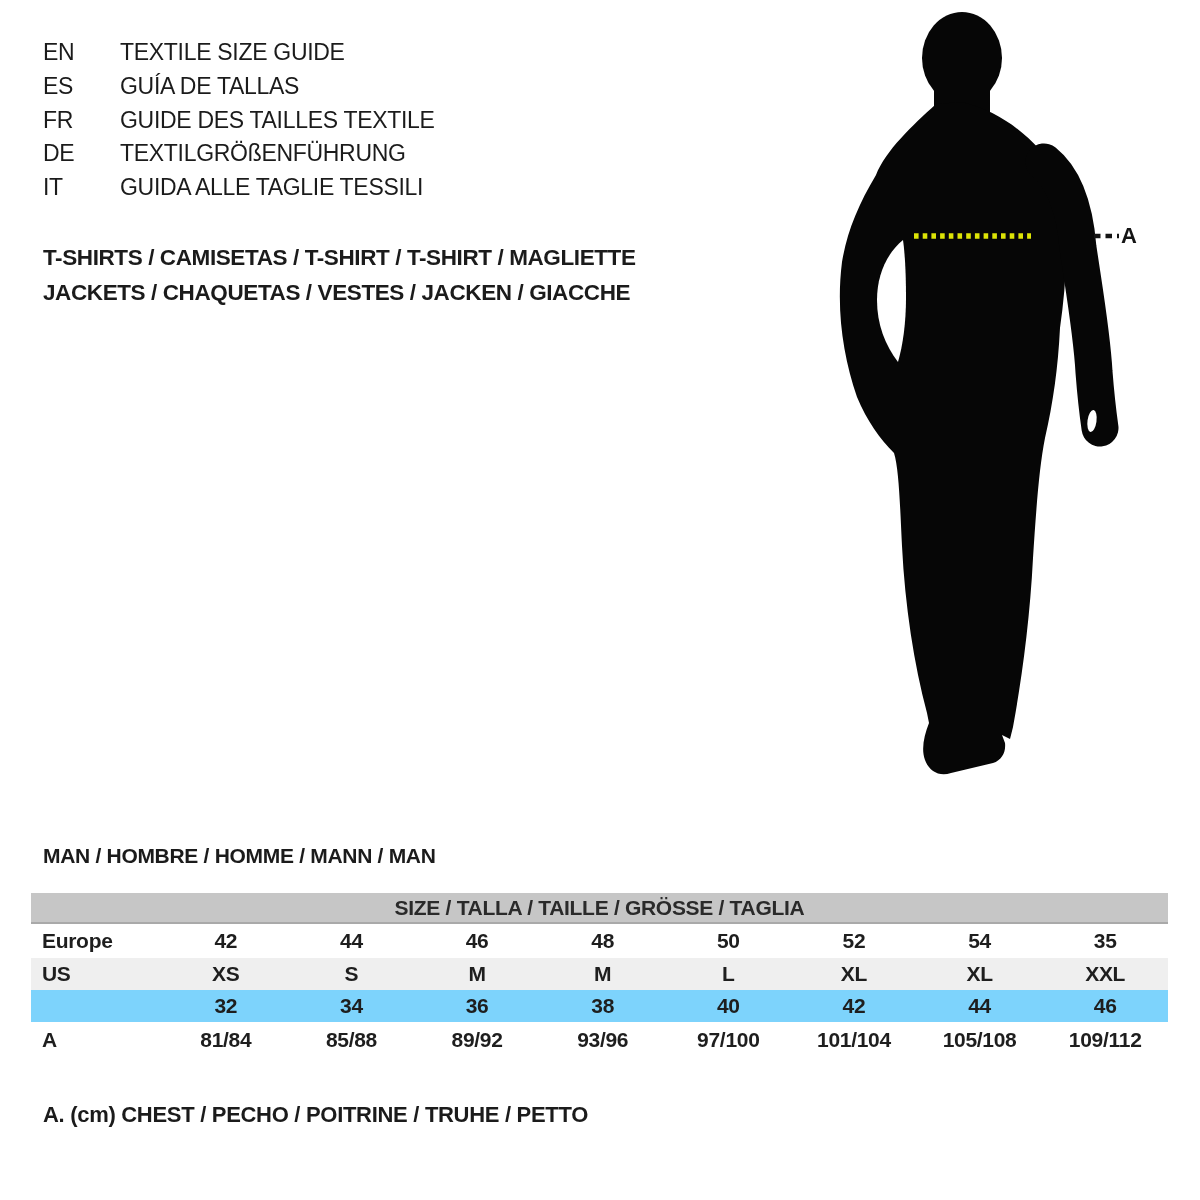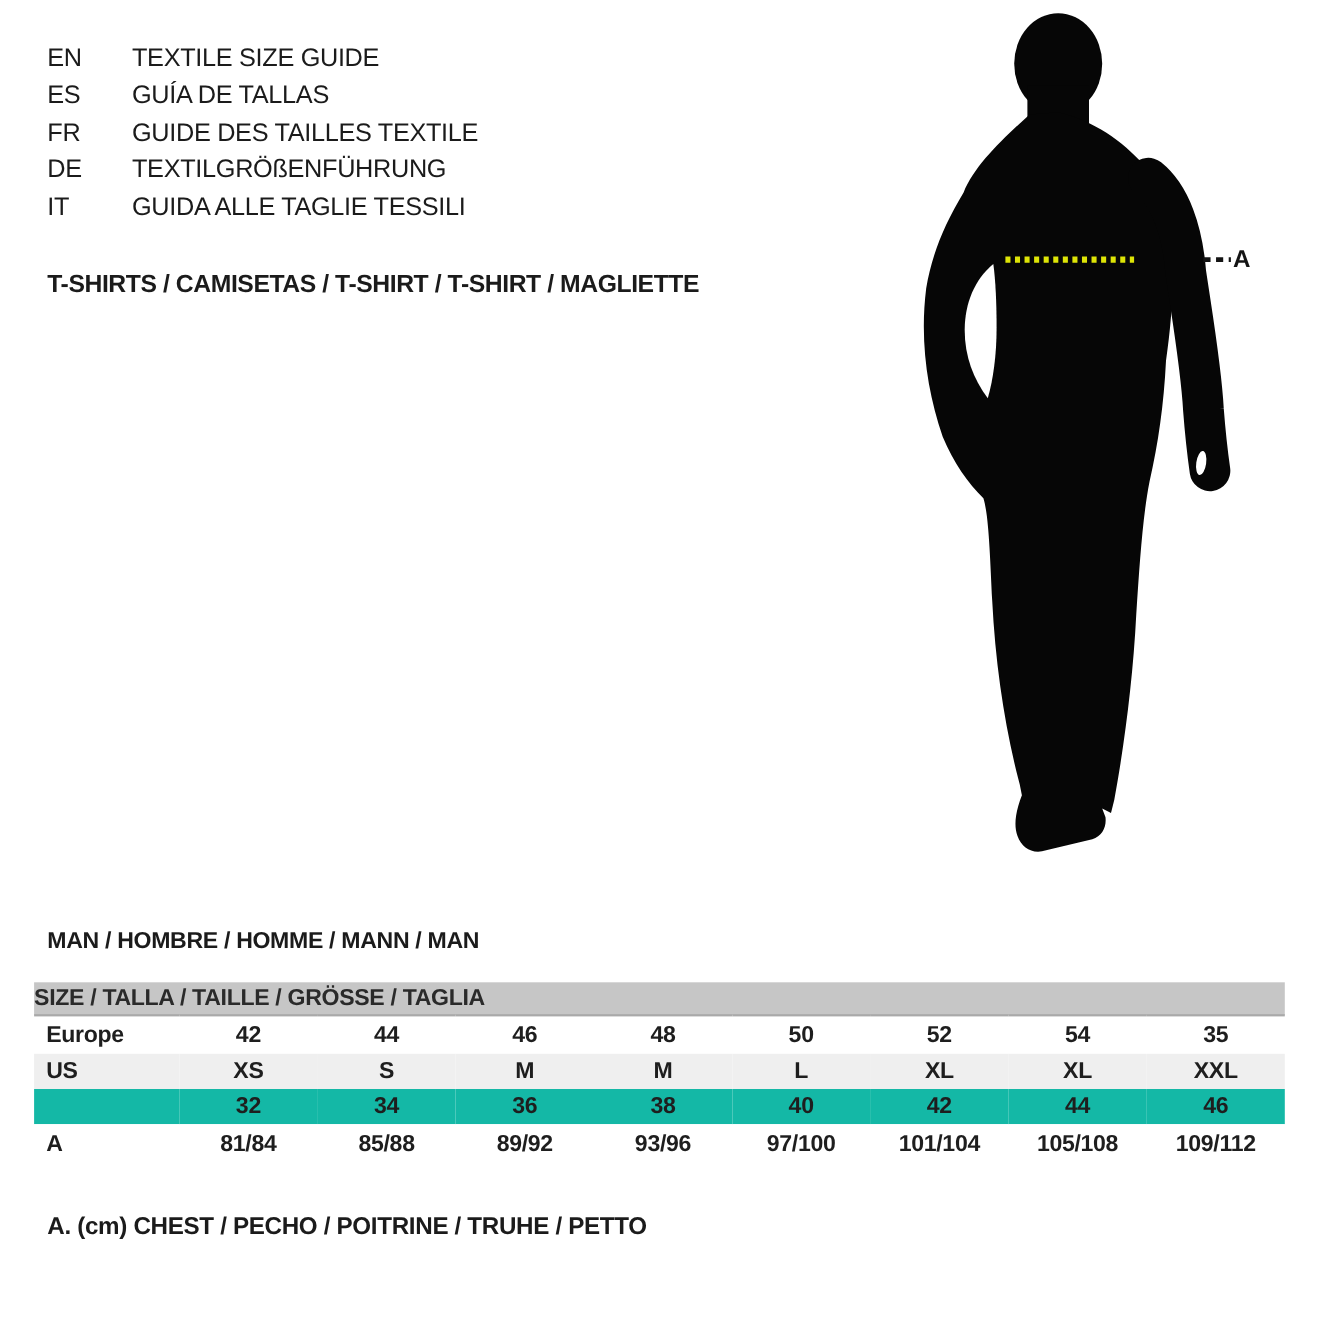--- a/index.html
+++ b/index.html
@@ -58,26 +58,26 @@
   }
   .size-table td {
     padding: 0; text-align: center; vertical-align: middle;
     font-size: 21px; font-weight: bold; letter-spacing: -0.3px;
     color: #1e1e1e;
   }
   .size-table td.row-label { text-align: left; padding-left: 11px; }
   .size-table col.label-col { width: 132px; }
   tr.t-header { height: 30px; background: #c6c6c6; border-bottom: 2px solid #a9a9a9; }
   tr.t-header td {
-    text-align: left; padding-left: 0;
+    text-align: center; padding-left: 0;
     font-size: 21px; color: #2a2a2a; letter-spacing: -0.3px;
   }
   tr.r-europe { height: 35px; background: #ffffff; }
   tr.r-us     { height: 32px; background: #efefef; padding-left: 24px; }
-  tr.r-num    { height: 32px; background: #14b8a6; }
+  tr.r-num    { height: 32px; background: #7dd3fc; }
   tr.r-a      { height: 35px; background: #ffffff; }
 
   .footnote {
     position: absolute; left: 43px; top: 1102px;
     font-size: 22px; font-weight: bold; letter-spacing: -0.3px;
     white-space: nowrap;
   }
 </style>
 </head>
 <body>
@@ -100,20 +100,21 @@
     <span class="lang-text">TEXTILGRÖßENFÜHRUNG</span>
   </div>
   <div class="lang-row">
     <span class="lang-code">IT</span>
     <span class="lang-text">GUIDA ALLE TAGLIE TESSILI</span>
   </div>
 </div>
 
 <div class="category-block">
   <div>T-SHIRTS / CAMISETAS / T-SHIRT / T-SHIRT / MAGLIETTE</div>
+  <div>JACKETS / CHAQUETAS / VESTES / JACKEN / GIACCHE</div>
 </div>
 
 <svg class="figure-svg" viewBox="0 0 1200 1200" aria-hidden="true">
 
   <ellipse cx="962" cy="58" rx="40" ry="46" fill="#060606"></ellipse>
 
   <rect x="934" y="78" width="56" height="54" fill="#060606"></rect>
 
   <path fill="#060606" d="
     M 936,104

